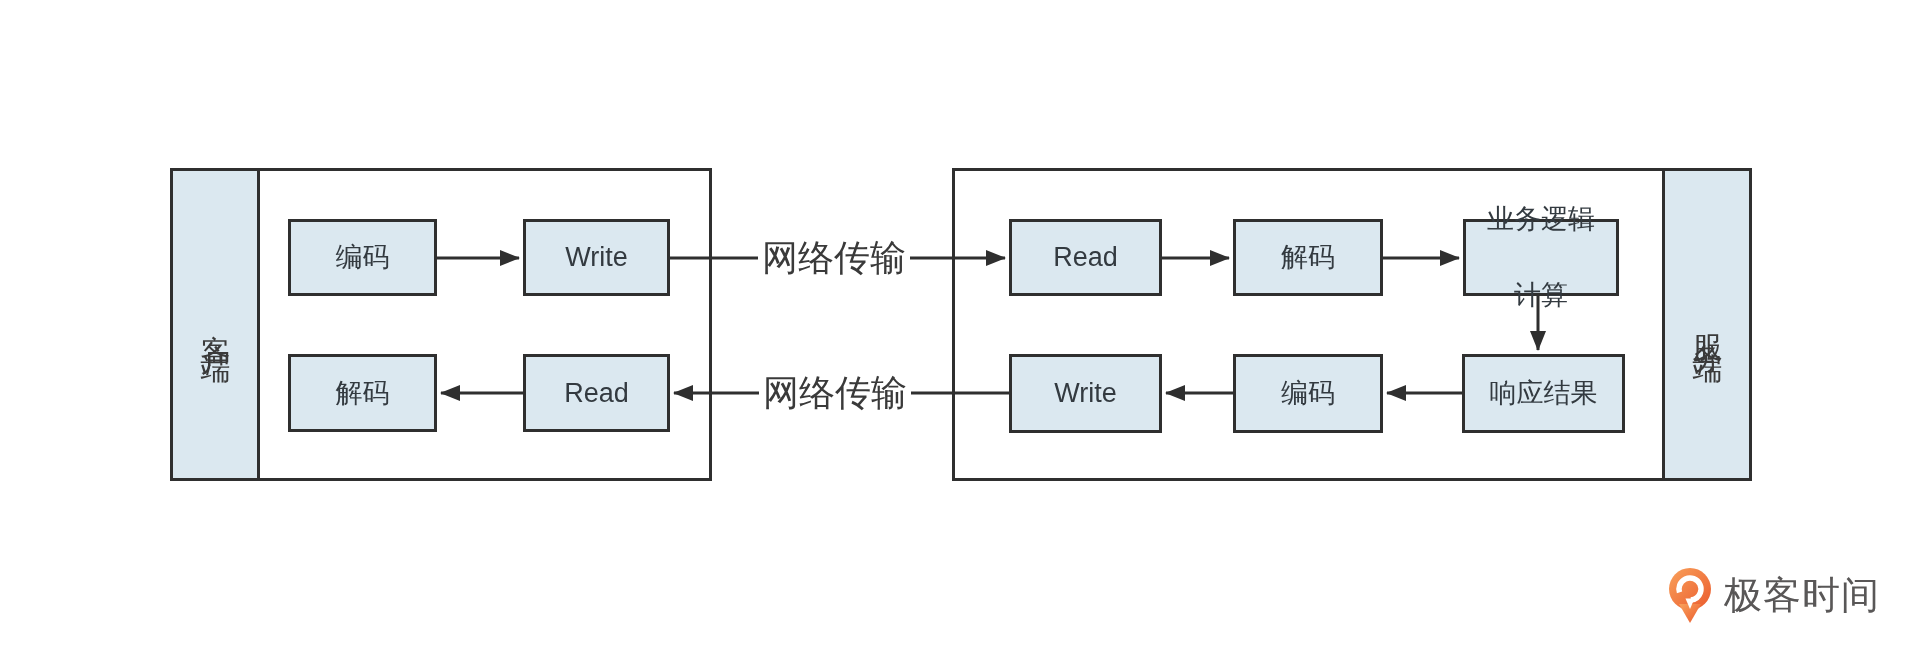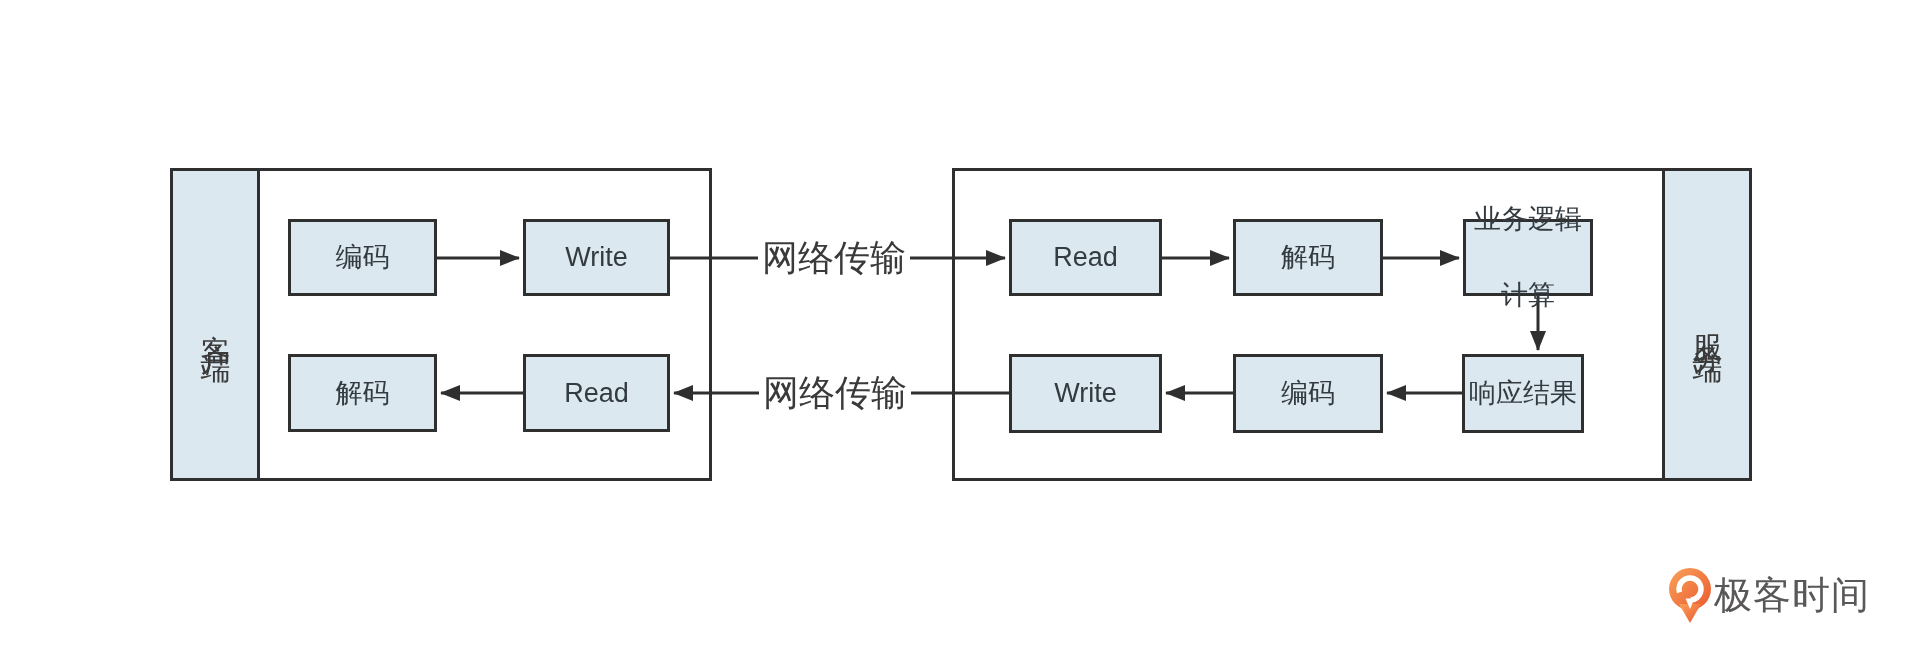--- a/index.html
+++ b/index.html
@@ -62,22 +62,22 @@
     color: #333a40;
     line-height: 33px;
     text-align: center;
   }
   .n-c-encode { left: 288px; top: 219px; width: 149px; height: 77px; }
   .n-c-write  { left: 523px; top: 219px; width: 147px; height: 77px; }
   .n-c-decode { left: 288px; top: 354px; width: 149px; height: 78px; }
   .n-c-read   { left: 523px; top: 354px; width: 147px; height: 78px; }
   .n-s-read   { left: 1009px; top: 219px; width: 153px; height: 77px; }
   .n-s-decode { left: 1233px; top: 219px; width: 150px; height: 77px; }
-  .n-s-logic  { left: 1463px; top: 219px; width: 130px; height: 77px; gap: 43px; }
-  .n-s-result { left: 1462px; top: 354px; width: 122px; height: 79px; }
+  .n-s-logic  { left: 1463px; top: 219px; width: 156px; height: 77px; gap: 43px; }
+  .n-s-result { left: 1462px; top: 354px; width: 163px; height: 79px; }
   .n-s-encode { left: 1233px; top: 354px; width: 150px; height: 79px; }
   .n-s-write  { left: 1009px; top: 354px; width: 153px; height: 79px; }
 
   
   svg.connectors {
     position: absolute;
     left: 0; top: 0;
     width: 1920px;
     height: 652px;
     pointer-events: none;
@@ -96,20 +96,21 @@
   .net-label.top { left: 834px; top: 258px; }
   .net-label.bottom { left: 835px; top: 393px; }
 
   
   .logo {
     position: absolute;
     left: 1666px;
     top: 566px;
     display: flex;
     align-items: center;
+    gap: 10px;
   }
   .logo-text {
     font-size: 38px;
     color: #595757;
     letter-spacing: 1px;
     line-height: 58px;
   }
 </style>
 </head>
 <body>

